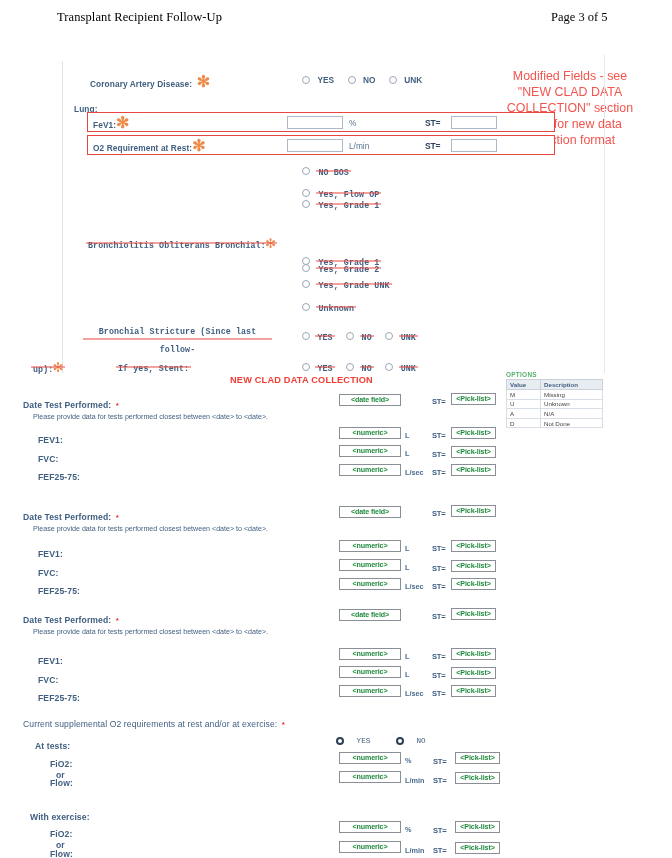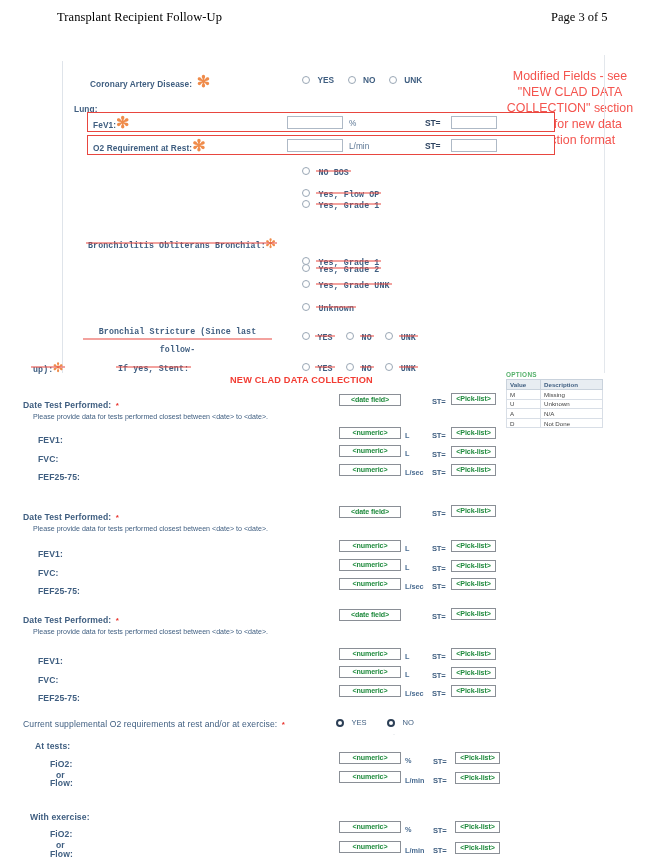--- a/index.html
+++ b/index.html
@@ -477,21 +477,21 @@
   <div class="field" style="left:451px; top:685px; width:45px;">
     <span class="ftxt">&lt;Pick-list&gt;</span>
   </div>
 </div>
 
 <div>
   <div class="row" style="left:23px; top:713px;">
     <span class="dlbl">Current supplemental O2 requirements at rest and/or at exercise:</span>
     <span class="dast">*</span>
   </div>
-  <div class="row" style="left:336px; top:713px;">
+  <div class="row" style="left:336px; top:732px;font-family:Liberation Mono, monospace;">
     <span class="ropt" style="margin-right:16px;">
       <span class="radio bold"></span>
       <span class="rtxt" style="font-weight:400;font-size:7.6px;">YES</span>
     </span>
     <span class="ropt">
       <span class="radio bold"></span>
       <span class="rtxt" style="font-weight:400;font-size:7.6px;">NO</span>
     </span>
   </div>
   <div class="tinydot">·</div>

